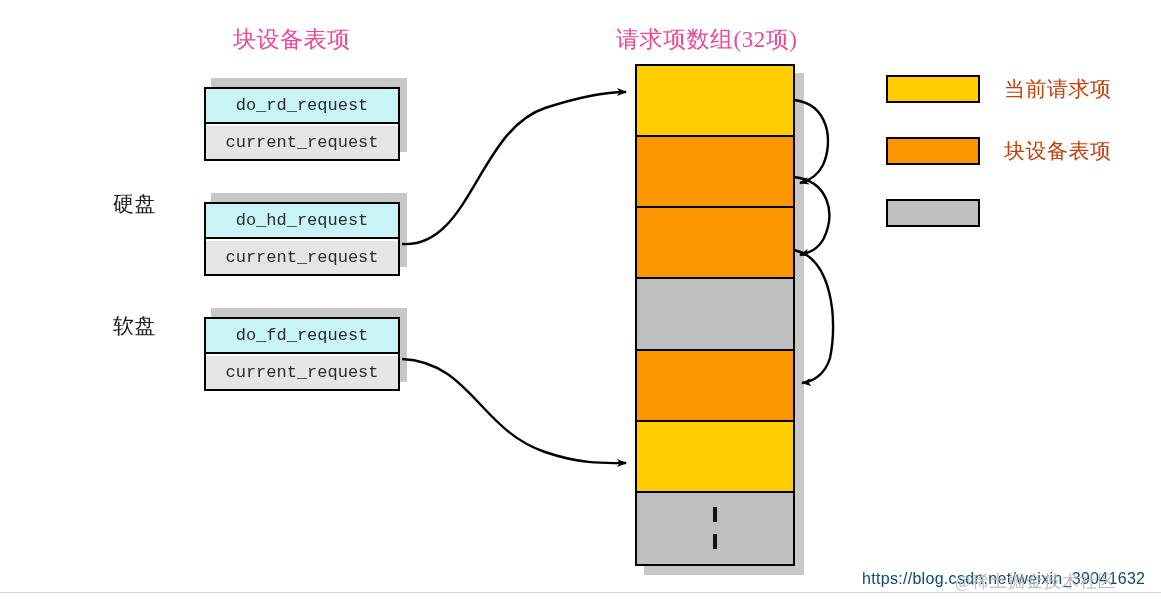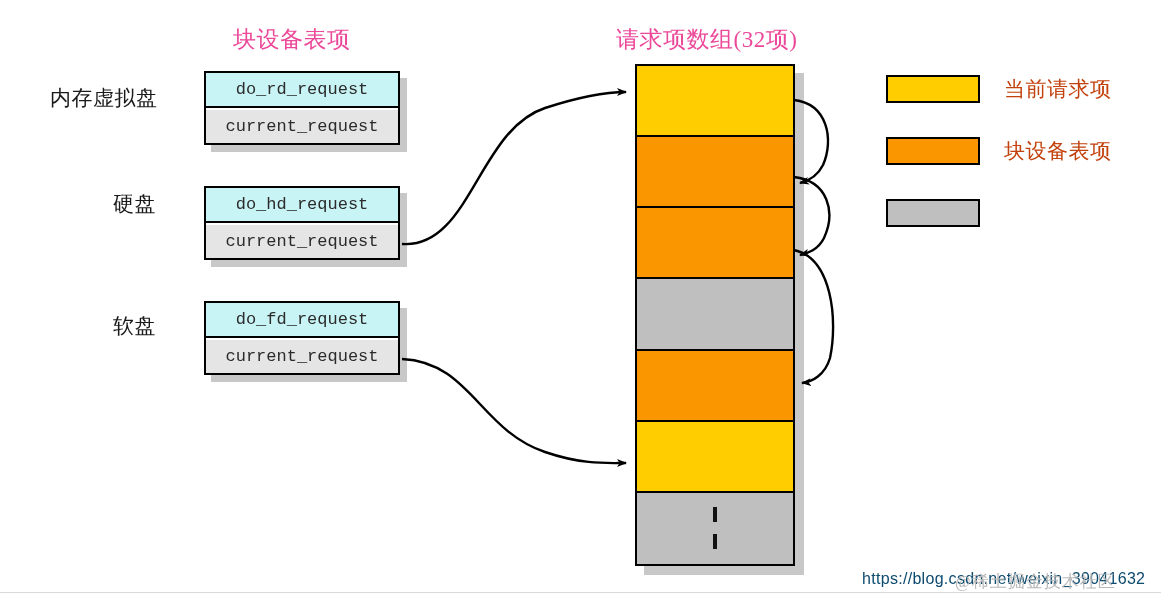--- a/index.html
+++ b/index.html
@@ -61,21 +61,21 @@
     position: absolute;
     left: 7px;
     top: 7px;
     width: 196px;
     height: 74px;
     background: #c8c8c8;
   }
   .dev-box .frame {
     position: absolute;
     left: 0;
-    top: 0;
+    top: 16px;
     width: 196px;
     height: 74px;
     box-sizing: border-box;
     border: 2px solid #000000;
     background: #ffffff;
   }
   .dev-cell {
     position: absolute;
     left: 0;
     width: 192px;
@@ -217,21 +217,20 @@
 </style>
 </head>
 <body>
 
 <div id="canvas">
 
   <div class="col-title" id="title-devtable">块设备表项</div>
 
   <div class="col-title" id="title-reqarray">请求项数组(32项)</div>
 
-  <div class="dev-label" id="label-ramdisk">内存虚拟盘</div>
   <div class="dev-label" id="label-harddisk">硬盘</div>
   <div class="dev-label" id="label-floppy">软盘</div>
 
   <div class="dev-box" id="devbox-rd">
     <div class="shadow"></div>
     <div class="frame">
       <div class="dev-cell top">do_rd_request</div>
       <div class="dev-cell bottom">current_request</div>
     </div>
   </div>

